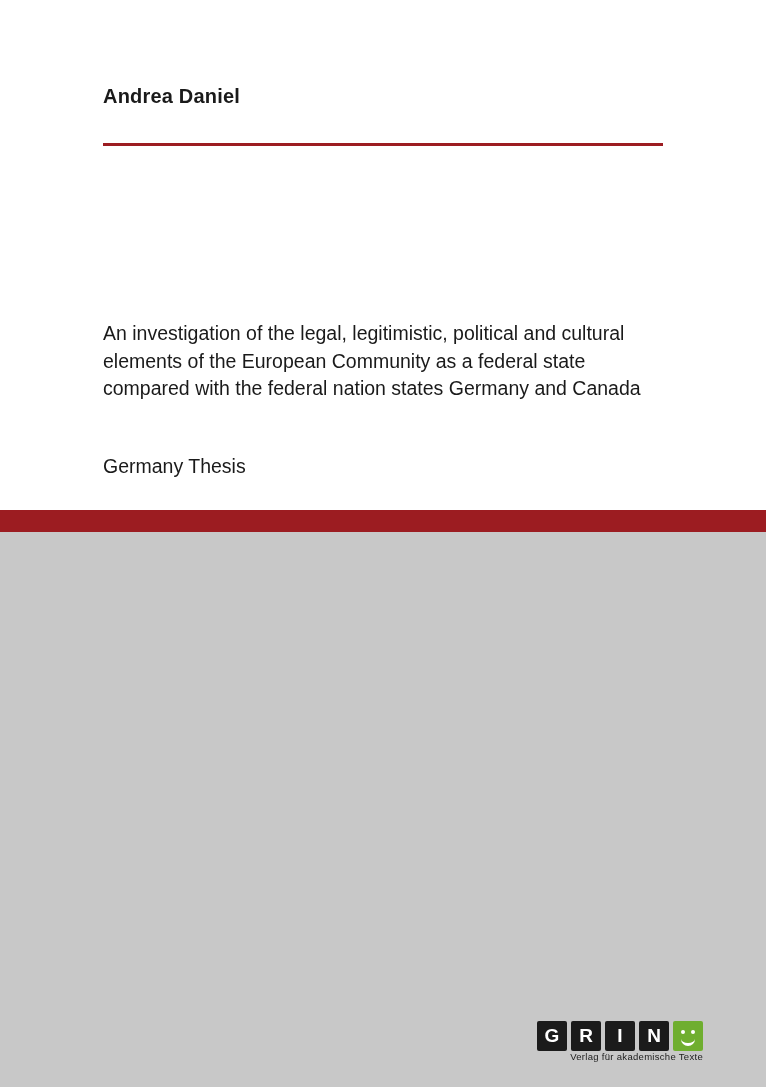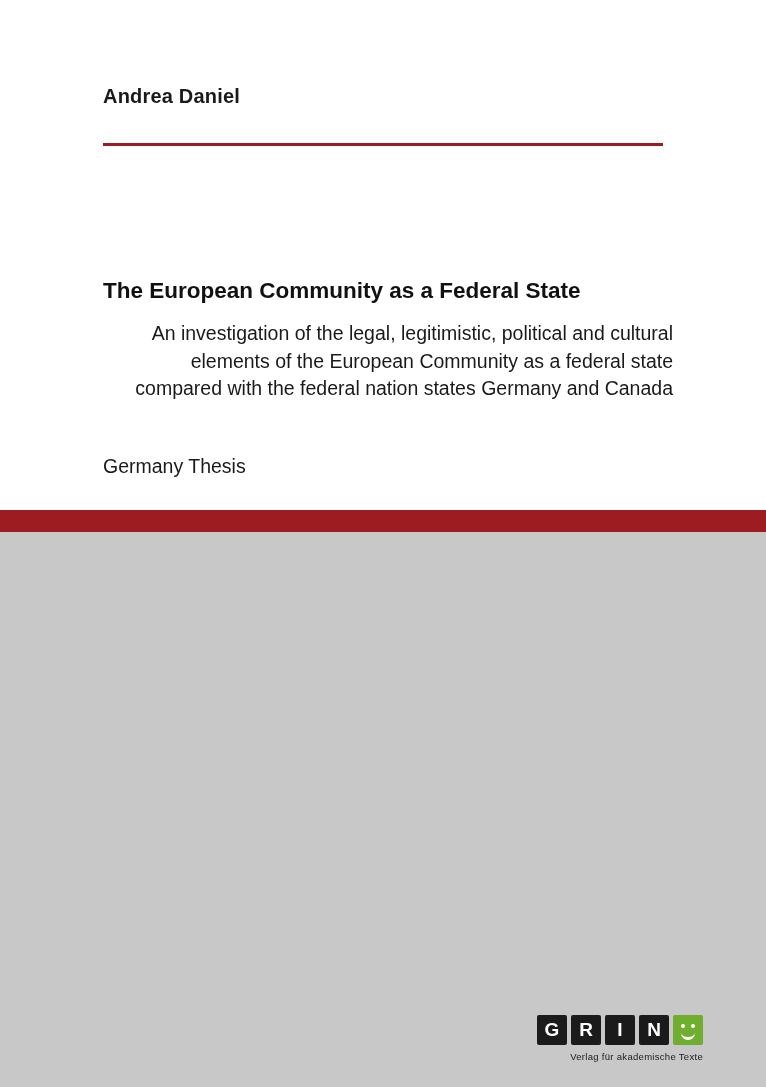--- a/index.html
+++ b/index.html
@@ -56,21 +56,20 @@
     line-height: 1.2;
   }
   .subtitle {
     position: absolute;
     left: 103px;
     top: 320px;
     width: 570px;
     font-size: 19.5px;
     color: #1a1a1a;
     line-height: 1.42;
-    text-align: right;
   }
   .doctype {
     position: absolute;
     left: 103px;
     top: 455px;
     font-size: 19.5px;
     color: #1a1a1a;
   }
   .red-band {
     position: absolute;
@@ -134,38 +133,36 @@
   .grin-smiley .mouth {
     position: absolute;
     left: 8px;
     top: 15px;
     width: 14px;
     height: 7px;
     border-bottom: 3px solid #ffffff;
     border-radius: 0 0 10px 10px;
   }
   .publisher-tag {
-    margin-top: 6px;
     font-size: 9.5px;
     color: #1b1b1b;
     letter-spacing: 0.3px;
   }
 </style>
 </head>
 <body>
 
 <div class="cover">
 
   <div class="top-white"></div>
 
   <div class="author">Andrea Daniel</div>
 
   <div class="author-rule"></div>
 
-  <div class="title">The European Community as a Federal State</div>
 
   <div class="subtitle">An investigation of the legal, legitimistic, political and cultural elements of the European Community as a federal state compared with the federal nation states Germany and Canada</div>
 
   <div class="doctype">Germany Thesis</div>
 
   <div class="red-band"></div>
 
   <div class="gray-area"></div>
 
   <div class="publisher">

